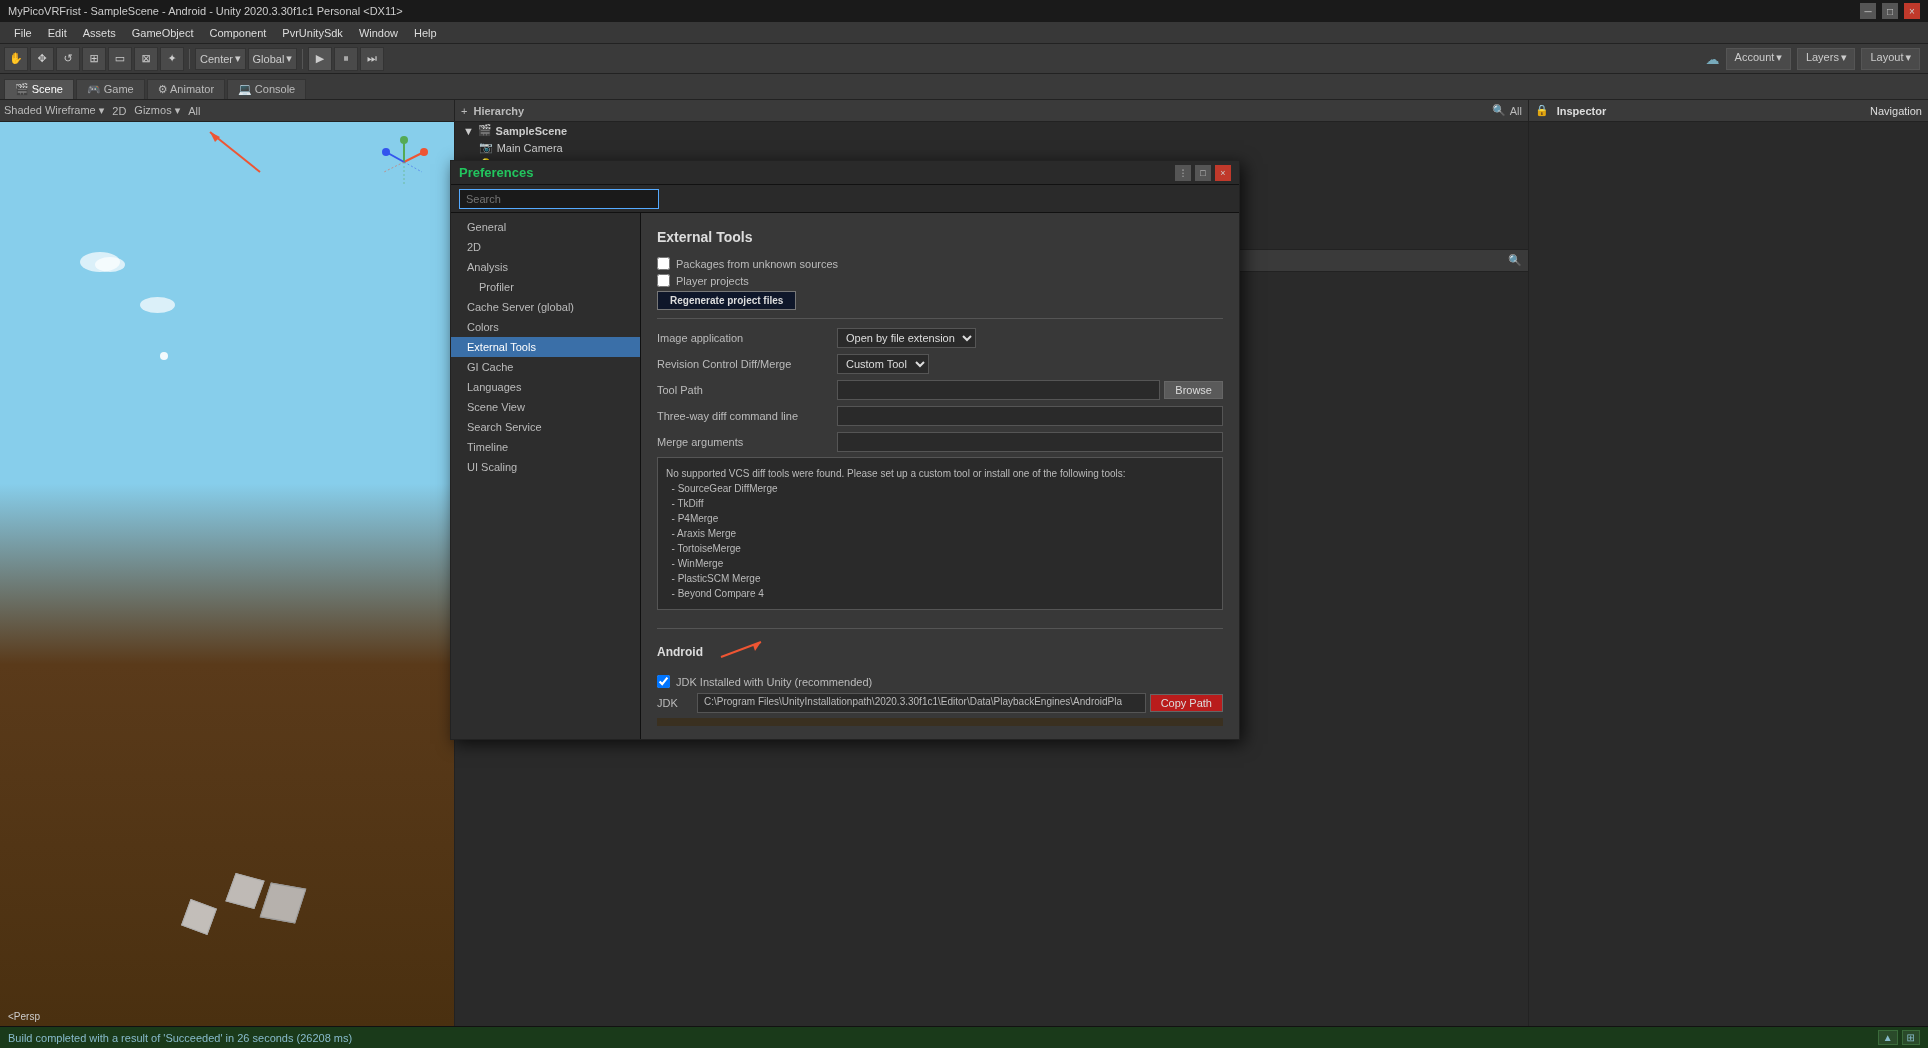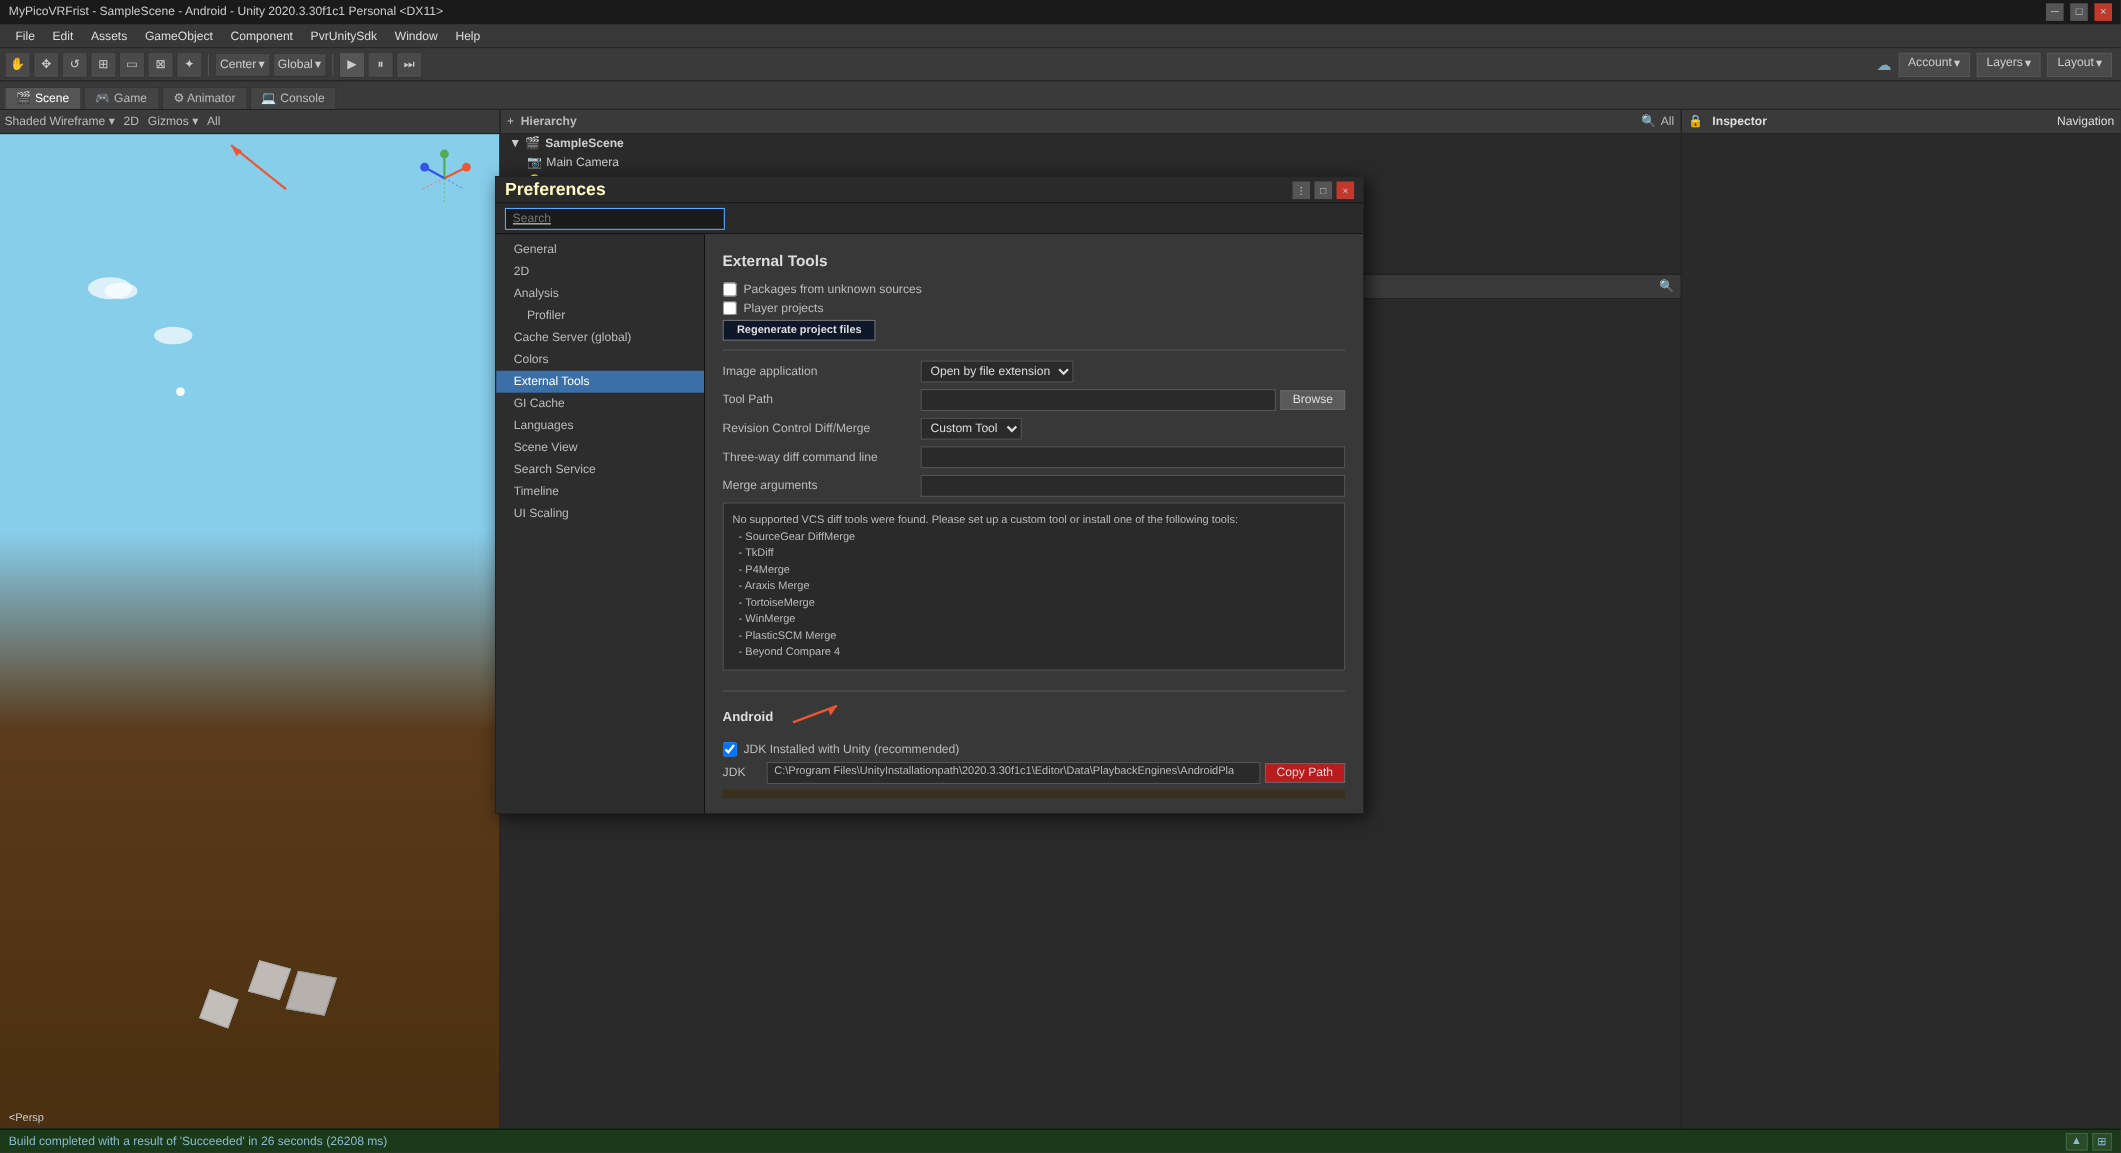--- a/index.html
+++ b/index.html
@@ -229,42 +229,41 @@
       z-index: 100;
     }
     #pref-titlebar {
       height: 24px;
       background: #2a2a2a;
       display: flex;
       align-items: center;
       padding: 0 8px;
       border-bottom: 1px solid #111;
     }
-    #pref-titlebar .pref-title { flex: 1; color: #fef9c3; font-size: 16px; font-weight: bold; }
+    #pref-titlebar .pref-title { flex: 1; color: #22c55e; font-size: 13px; font-weight: bold; }
     #pref-titlebar .pref-controls { display: flex; gap: 4px; }
     #pref-titlebar .pref-btn { width: 16px; height: 16px; background: #555; border: none; color: #ccc; cursor: pointer; font-size: 9px; display: flex; align-items: center; justify-content: center; }
 
     #pref-search {
       height: 28px;
       background: #2a2a2a;
       display: flex;
       align-items: center;
       padding: 0 8px;
       border-bottom: 1px solid #111;
     }
     #pref-search input {
       background: #1a1a1a;
       border: 1px solid #555;
       color: #ddd;
       padding: 2px 6px;
       font-size: 11px;
       width: 200px;
       height: 20px;
       outline: none;
-      text-decoration: underline;
     }
 
     #pref-body {
       display: flex;
       flex: 1;
       overflow: hidden;
     }
 
     #pref-sidebar {
       width: 190px;
@@ -684,30 +683,30 @@
       <div class="section-divider"></div>
 
       <div class="pref-row">
         <span class="pref-label">Image application</span>
         <select class="pref-select">
           <option>Open by file extension</option>
         </select>
       </div>
 
       <div class="pref-row">
-        <span class="pref-label">Tool Path</span>
-        <input type="text" class="pref-value" style="flex: 1 1 0%;">
-        <button class="pref-browse-btn">Browse</button>
-      </div>
-
-      <div class="pref-row">
         <span class="pref-label">Revision Control Diff/Merge</span>
         <select class="pref-select">
           <option>Custom Tool</option>
         </select>
+      </div>
+
+      <div class="pref-row">
+        <span class="pref-label">Tool Path</span>
+        <input type="text" class="pref-value" style="flex: 1 1 0%;">
+        <button class="pref-browse-btn">Browse</button>
       </div>
 
 
       <div class="pref-row">
         <span class="pref-label">Three-way diff command line</span>
         <input type="text" class="pref-value" style="flex: 1 1 0%;">
       </div>
 
       <div class="pref-row">
         <span class="pref-label">Merge arguments</span>

